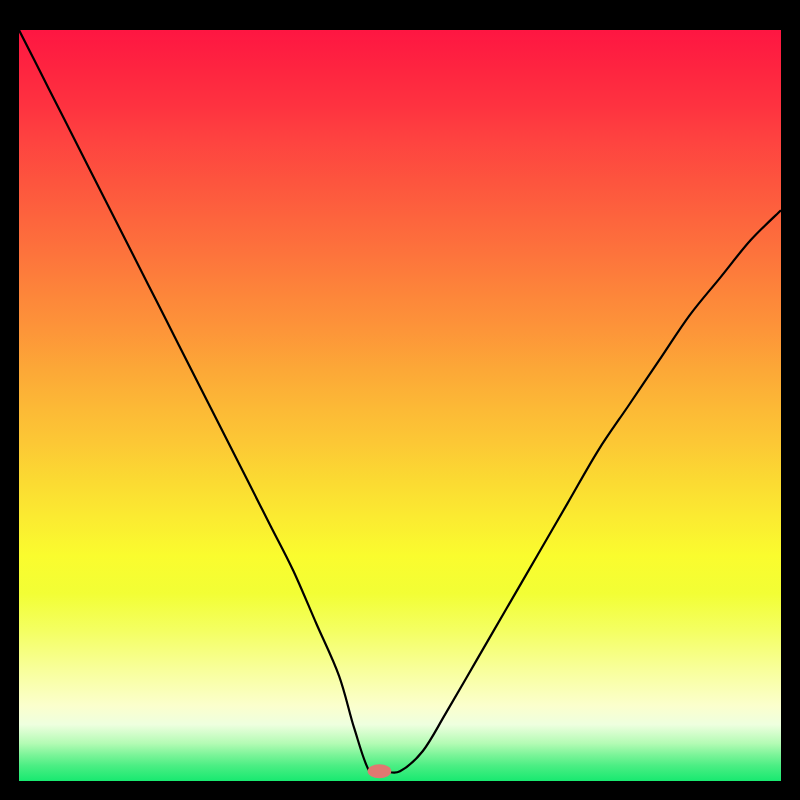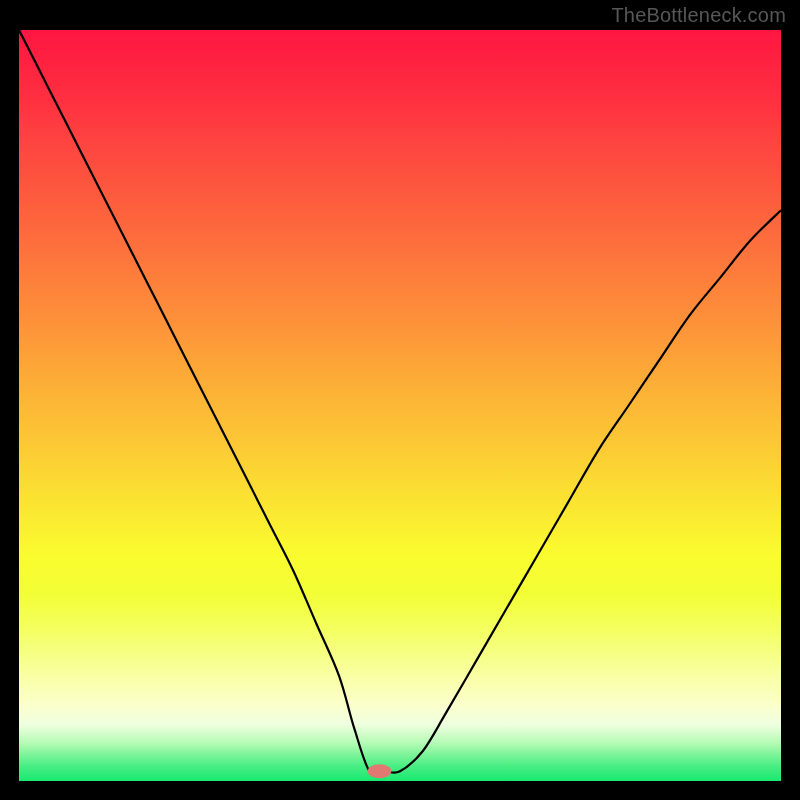--- a/index.html
+++ b/index.html
@@ -37,21 +37,20 @@
   .plot-area svg {
     display: block;
     width: 762px;
     height: 751px;
   }
 </style>
 </head>
 <body>
 
 <div class="frame">
-  <div class="watermark">TheBottleneck.com</div>
 
   <div class="plot-area">
     <svg id="chart-svg" viewBox="0 0 762 751" preserveAspectRatio="none">
       <defs>
         <linearGradient id="bg-grad" x1="0" y1="0" x2="0" y2="1">
             <stop offset="0%" stop-color="#fe1642"></stop>
             <stop offset="5%" stop-color="#fe2440"></stop>
             <stop offset="10%" stop-color="#fe3240"></stop>
             <stop offset="15%" stop-color="#fe4440"></stop>
             <stop offset="20%" stop-color="#fd543e"></stop>

